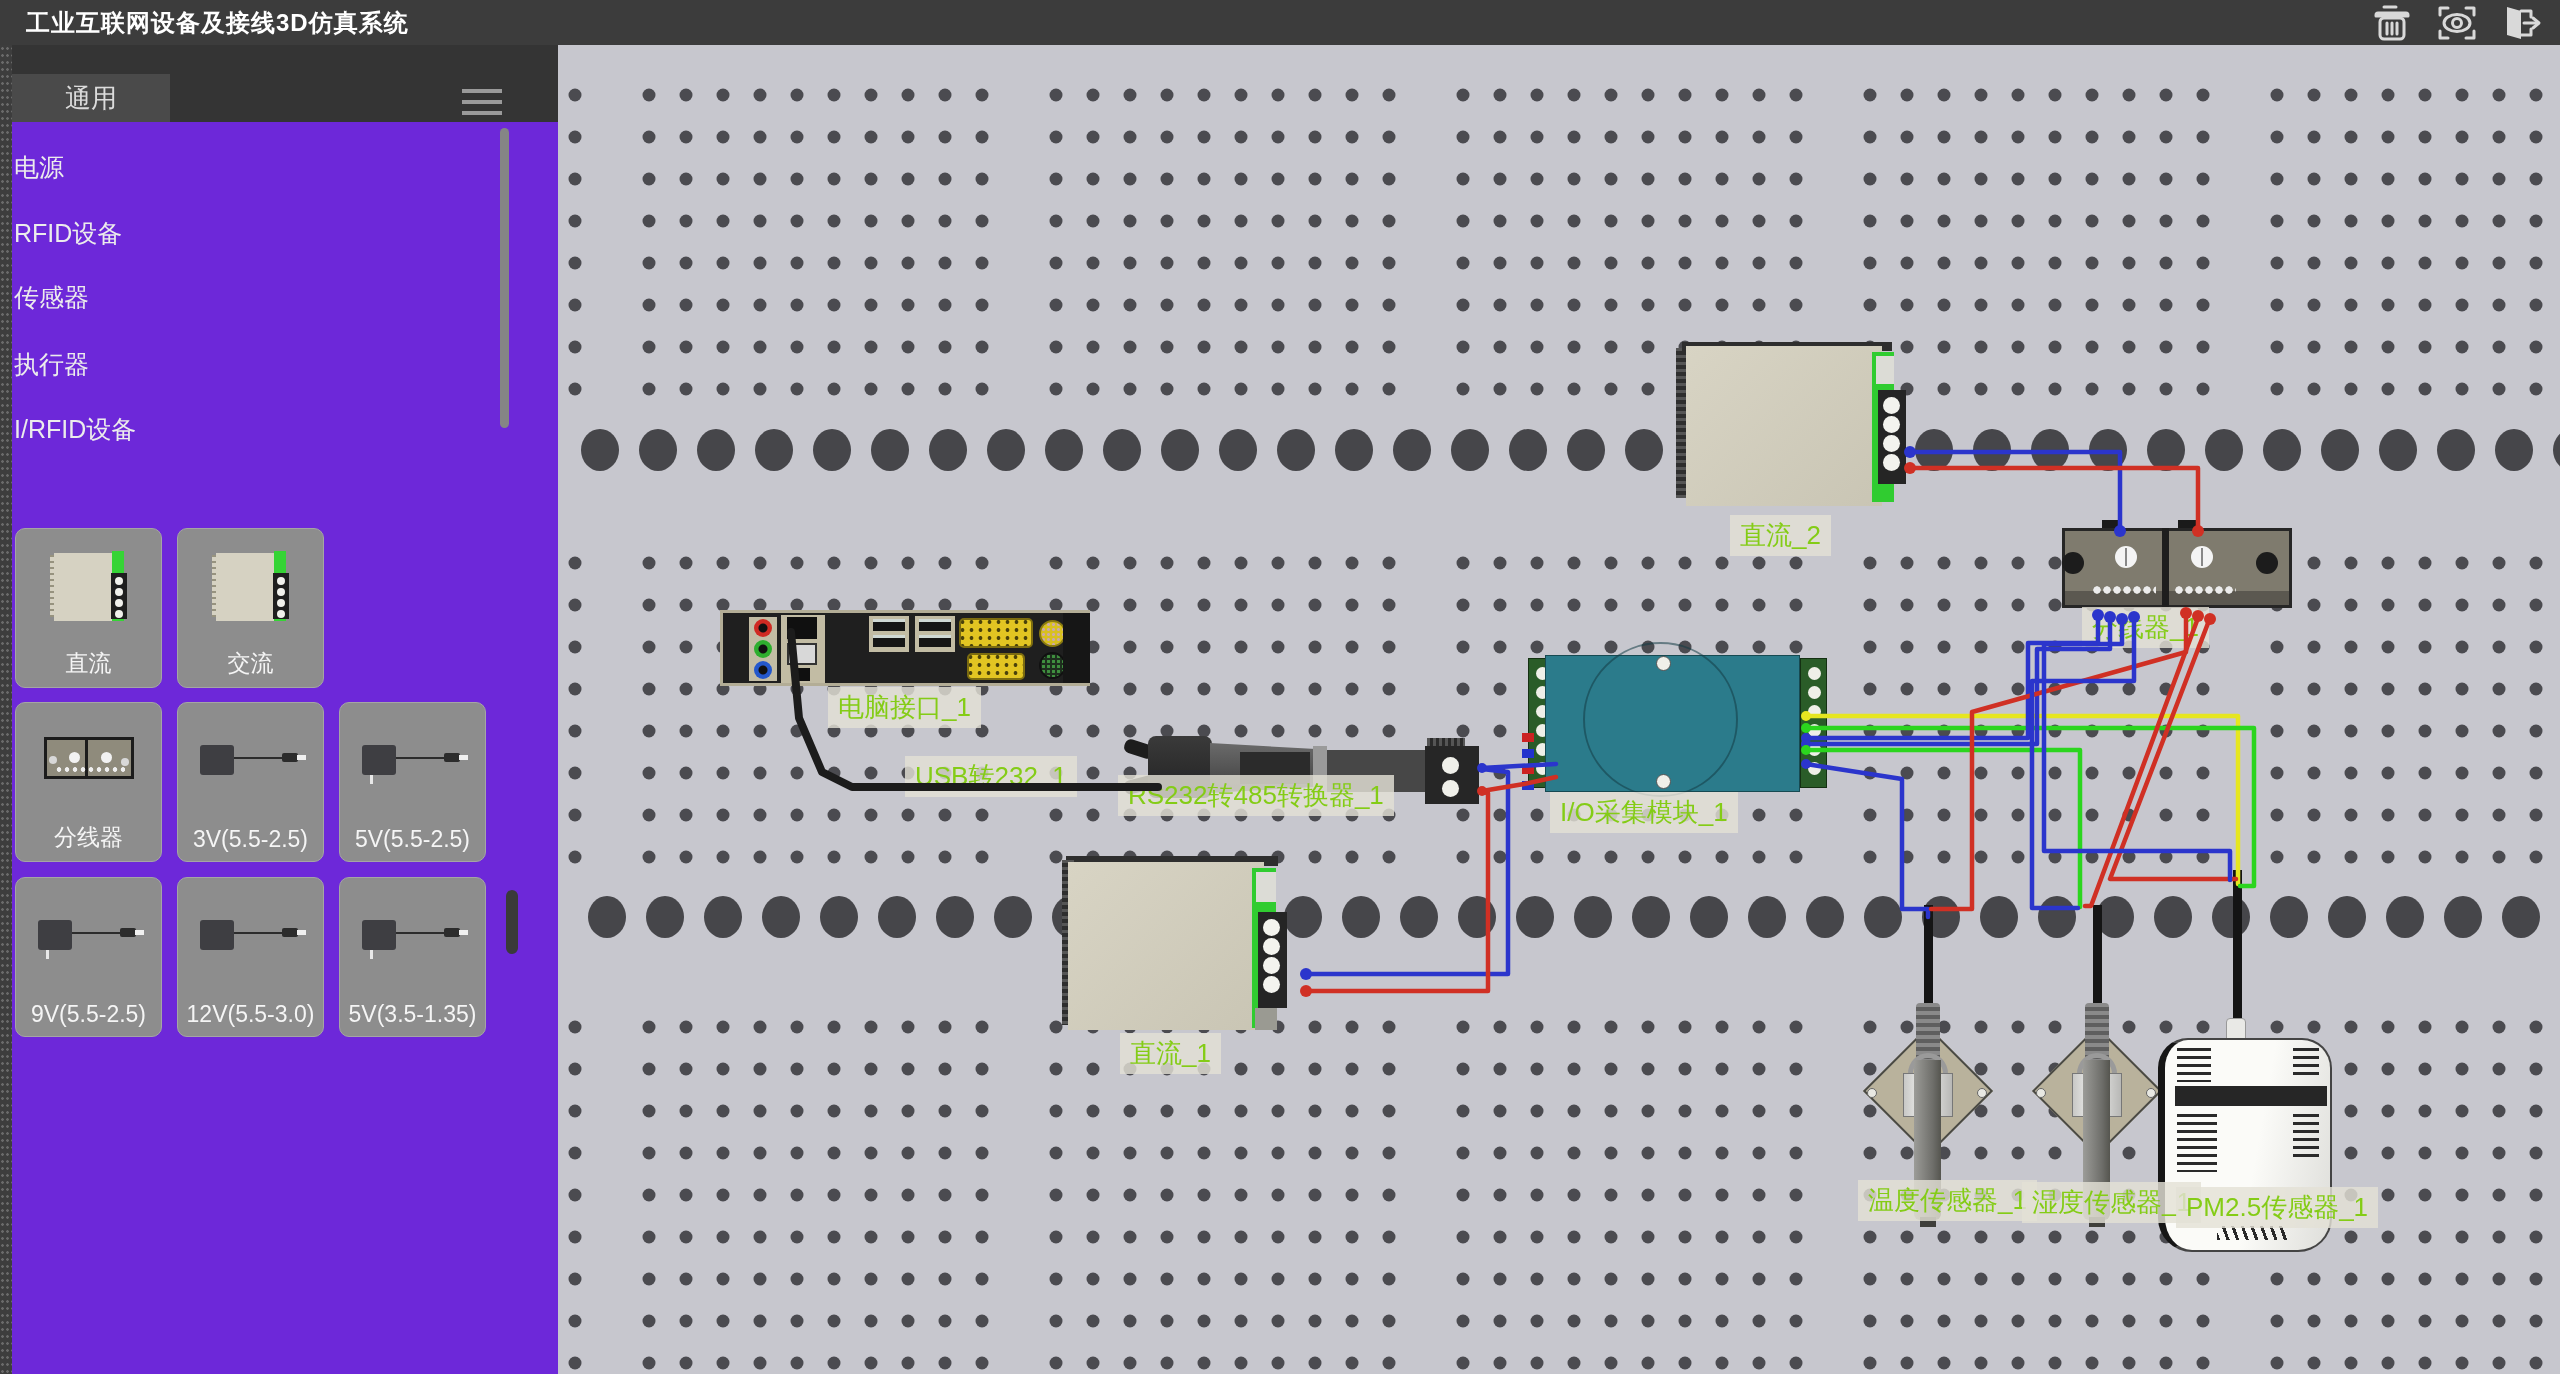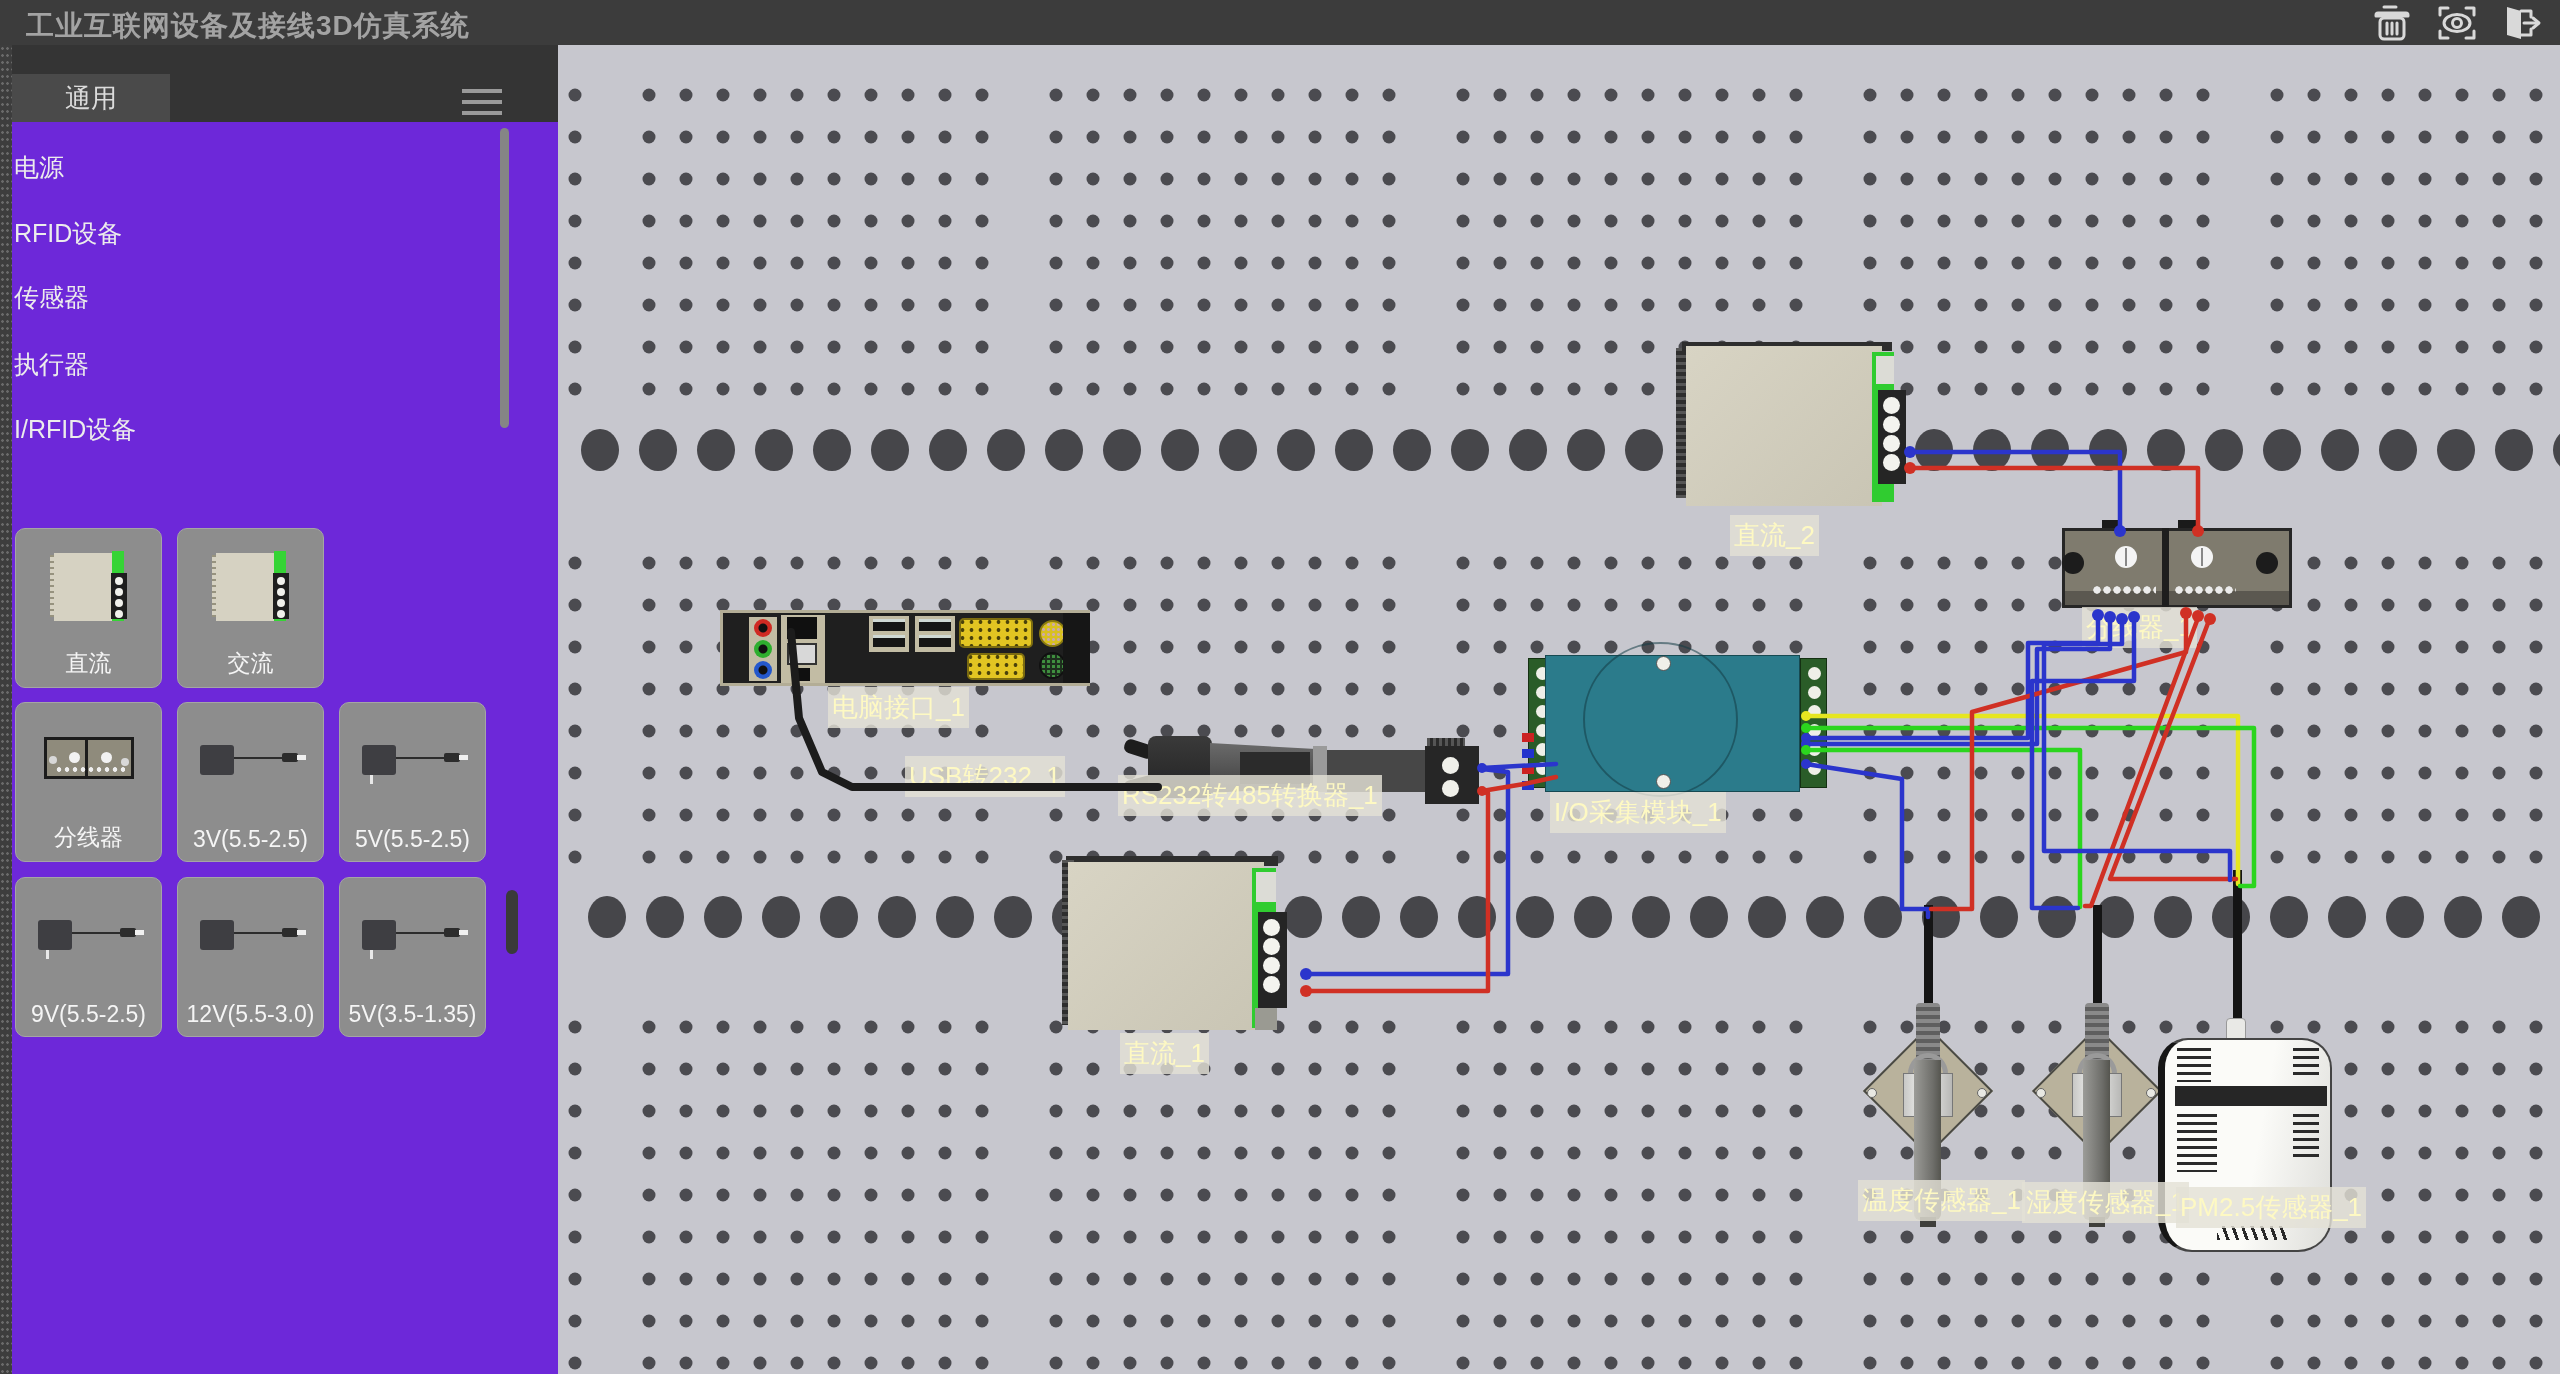--- a/index.html
+++ b/index.html
@@ -1,21 +1,21 @@
 <!DOCTYPE html>
 <html><head>
 <meta charset="utf-8">
 <style>
   * { margin:0; padding:0; box-sizing:border-box; }
   html,body { width:2560px; height:1374px; overflow:hidden; background:#4a4a4a;
               font-family:"Liberation Sans", sans-serif; }
 
   
   #topbar { position:absolute; left:0; top:0; width:2560px; height:45px; background:#3c3c3c; z-index:40; }
-  #title  { position:absolute; left:26px; top:7px; font-size:28px; font-weight:bold; color:#a3a3a3; letter-spacing:1px; }
+  #title  { position:absolute; left:26px; top:7px; font-size:24px; font-weight:bold; color:#ffffff; letter-spacing:1px; }
   #topbar-icons { position:absolute; right:14px; top:2px; display:flex; gap:14px; }
   .tb-btn { width:50px; height:42px; display:flex; align-items:center; justify-content:center; cursor:pointer; }
   .tb-btn svg { stroke:#d9d9d9; fill:none; stroke-width:3; stroke-linecap:round; stroke-linejoin:round; }
 
   
   #sidebar { position:absolute; left:0; top:45px; width:558px; height:1329px; background:#6d28d9; z-index:30; }
   #sidebar-edge { position:absolute; left:0; top:0; width:12px; height:1329px; background:#3d3d3d;
       background-image:radial-gradient(circle, #6a6a6a 1px, transparent 1.6px); background-size:5px 7px; }
   #tabstrip { position:absolute; left:12px; top:0; width:546px; height:77px; background:#343434; }
   #tab-general { position:absolute; left:12px; top:29px; width:158px; height:48px; background:#4a4a4a;
@@ -68,22 +68,22 @@
   .pi-ad-cable { position:absolute; left:56px; top:48px; width:52px; height:2px; background:#2c2c2c; }
   .pi-ad-plug { position:absolute; left:104px; top:44px; width:16px; height:9px; background:#2c2c2c; border-radius:2px; }
   .pi-ad-tip { position:absolute; left:119px; top:46px; width:9px; height:5px; background:#f0f0f0; }
 
   
   #pegboard { position:absolute; left:558px; top:45px; z-index:1; }
   #wires { position:absolute; left:0; top:0; z-index:20; pointer-events:none; }
   #wires polyline { fill:none; stroke-linejoin:round; stroke-linecap:round; }
 
   .dev { position:absolute; z-index:5; }
-  .dev-label { position:absolute; z-index:8; background:rgba(227,225,213,0.82); color:#fef9c3;
-      font-size:26px; padding:3px 4px; white-space:nowrap; }
+  .dev-label { position:absolute; z-index:8; background:rgba(227,225,213,0.82); color:#84cc16;
+      font-size:26px; padding:3px 10px; white-space:nowrap; }
 
   
   .dc-body { position:absolute; background:linear-gradient(135deg,#d8d4c4,#c9c5b4); }
   .dc-ledge { position:absolute; background:#2e2e2e; }
   .dc-green { position:absolute; background:#30cc30; }
   .dc-white { position:absolute; background:#dcdcd6; }
   .dc-term { position:absolute; background:#252525; }
   .dc-term::before { content:""; position:absolute; left:5px; top:7px; width:17px; height:17px; border-radius:50%;
       background:#f3f3ee; box-shadow:0 19px #f3f3ee, 0 38px #f3f3ee, 0 57px #f3f3ee; }
 

